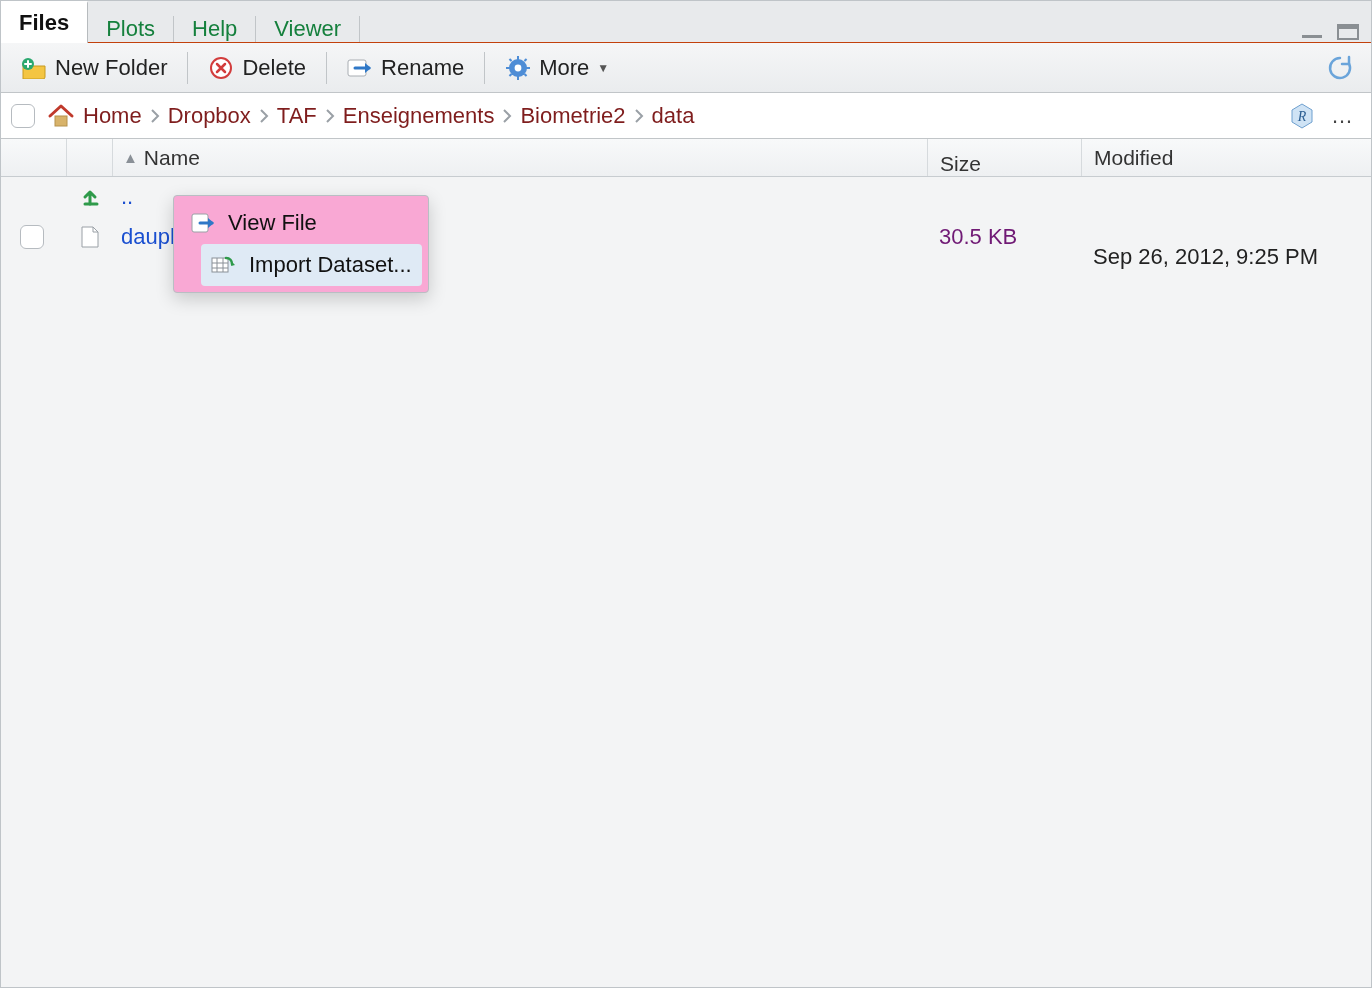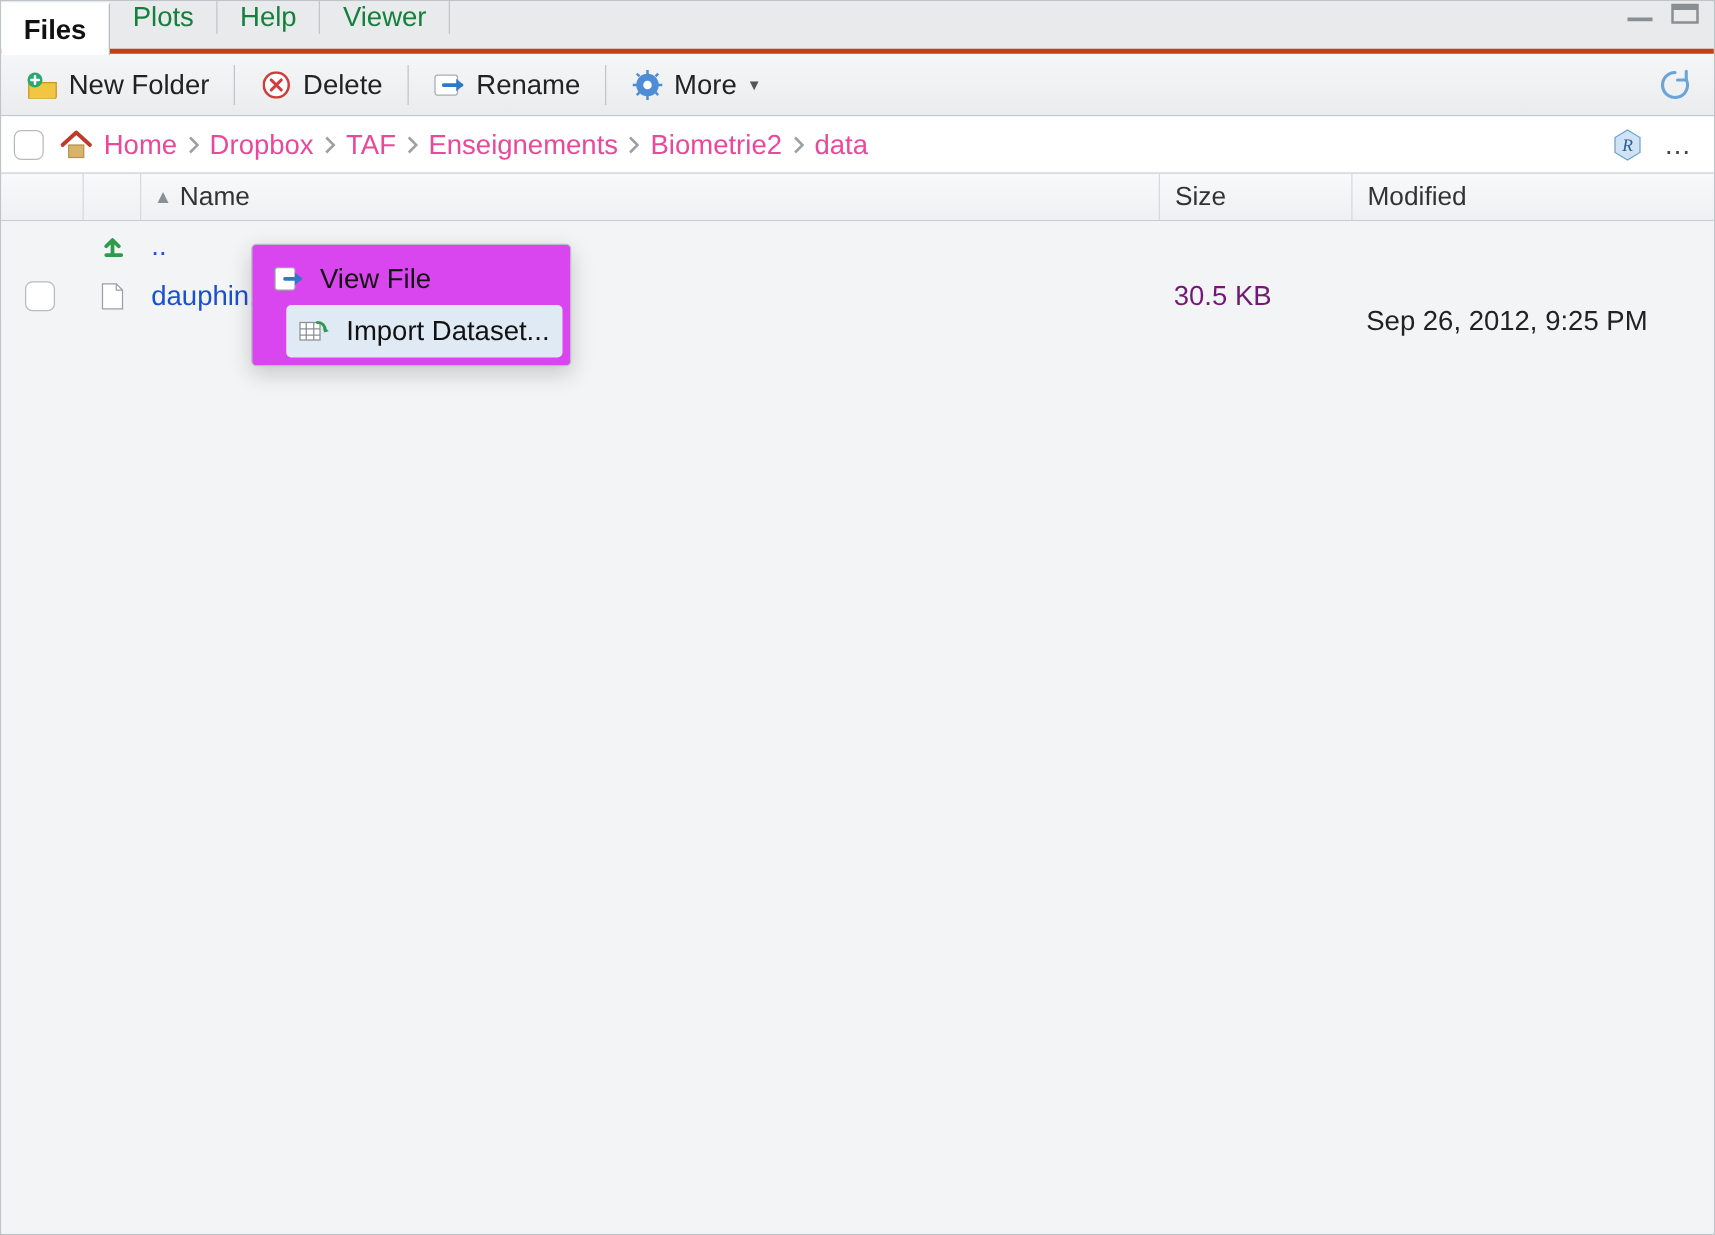--- a/index.html
+++ b/index.html
@@ -17,23 +17,23 @@
     height: 100%;
     border: 1px solid #bfc4c8;
     display: flex;
     flex-direction: column;
     background: #edeeef;
   }
 
   
   .tabs {
     display: flex;
-    align-items: flex-start;
+    align-items: flex-end;
     height: 42px;
-    border-bottom: 4px solid #c2410c;
+    border-bottom: 1px solid #c2410c;
     background: #e8eaec;
     position: relative;
   }
   .tab {
     padding: 0 18px;
     display: flex;
     align-items: center;
     border-right: 1px solid #c1c5c8;
     color: #15803d;
     cursor: default;
@@ -113,21 +113,21 @@
   }
   .chk {
     width: 24px; height: 24px;
     border: 1px solid #b6bbc0;
     border-radius: 6px;
     background: #fff;
     display:inline-block;
     margin-right: 4px;
   }
   .crumb-link {
-    color: #ec4899;
+    color: #7f1d1d;
     font-size: 22px;
     cursor: default;
   }
   .crumb-sep {
     color: #9aa0a6;
     display:inline-flex;
     align-items:center;
   }
   .crumb-spacer { flex: 1; }
   .r-cube { width: 30px; height: 30px; display:inline-flex; align-items:center; justify-content:center; }
@@ -139,21 +139,21 @@
     align-items: center;
     height: 38px;
     background: linear-gradient(#f8f9fa, #eef0f2);
     border-bottom: 1px solid #c7ccd0;
     font-size: 21px;
     color: #333;
   }
   .col-check { width: 66px; border-right: 1px solid #d6dadd; height:100%; }
   .col-icon  { width: 46px; border-right: 1px solid #d6dadd; height:100%; }
   .col-name  { flex: 1; padding-left: 10px; display:flex; align-items:center; gap:6px; }
-  .col-size  { width: 154px; border-left: 1px solid #d6dadd; height:100%; display:flex; align-items:center; padding-left: 12px; }
+  .col-size  { width: 154px; border-left: 1px solid #d6dadd; height:100%; display:flex; align-items:flex-end; padding-left: 12px; }
   .col-mod   { width: 290px; border-left: 1px solid #d6dadd; height:100%; display:flex; align-items:center; padding-left: 12px; }
 
   .sort-tri { color:#8a9097; font-size:15px; }
 
   
   .rows { flex:1; background:#f3f4f5; position: relative; }
   .row {
     display: flex;
     align-items: center;
     height: 40px;
@@ -163,24 +163,24 @@
   }
   .row .c-check { width: 66px; display:flex; align-items:center; justify-content:center; }
   .row .c-icon  { width: 46px; display:flex; align-items:center; justify-content:center; }
   .row .c-name  { flex: 1; padding-left: 8px; }
   .row .c-size  { width: 154px; color:#701a75; padding-left: 12px; }
   .row .c-mod   { width: 290px; color:#222; padding-left: 12px; margin-top: 40px; }
 
   
   .ctx {
     position: absolute;
-    left: 200px;
+    left: 172px;
     top: 18px;
     width: 256px;
-    background: #d946ef;
+    background: #f9a8d4;
     border: 1px solid #b9bec3;
     border-radius: 4px;
     box-shadow: 0 6px 18px rgba(0,0,0,0.18);
     padding: 6px;
   }
   .ctx-item {
     display: flex;
     align-items: center;
     gap: 12px;
     padding: 8px 10px;

